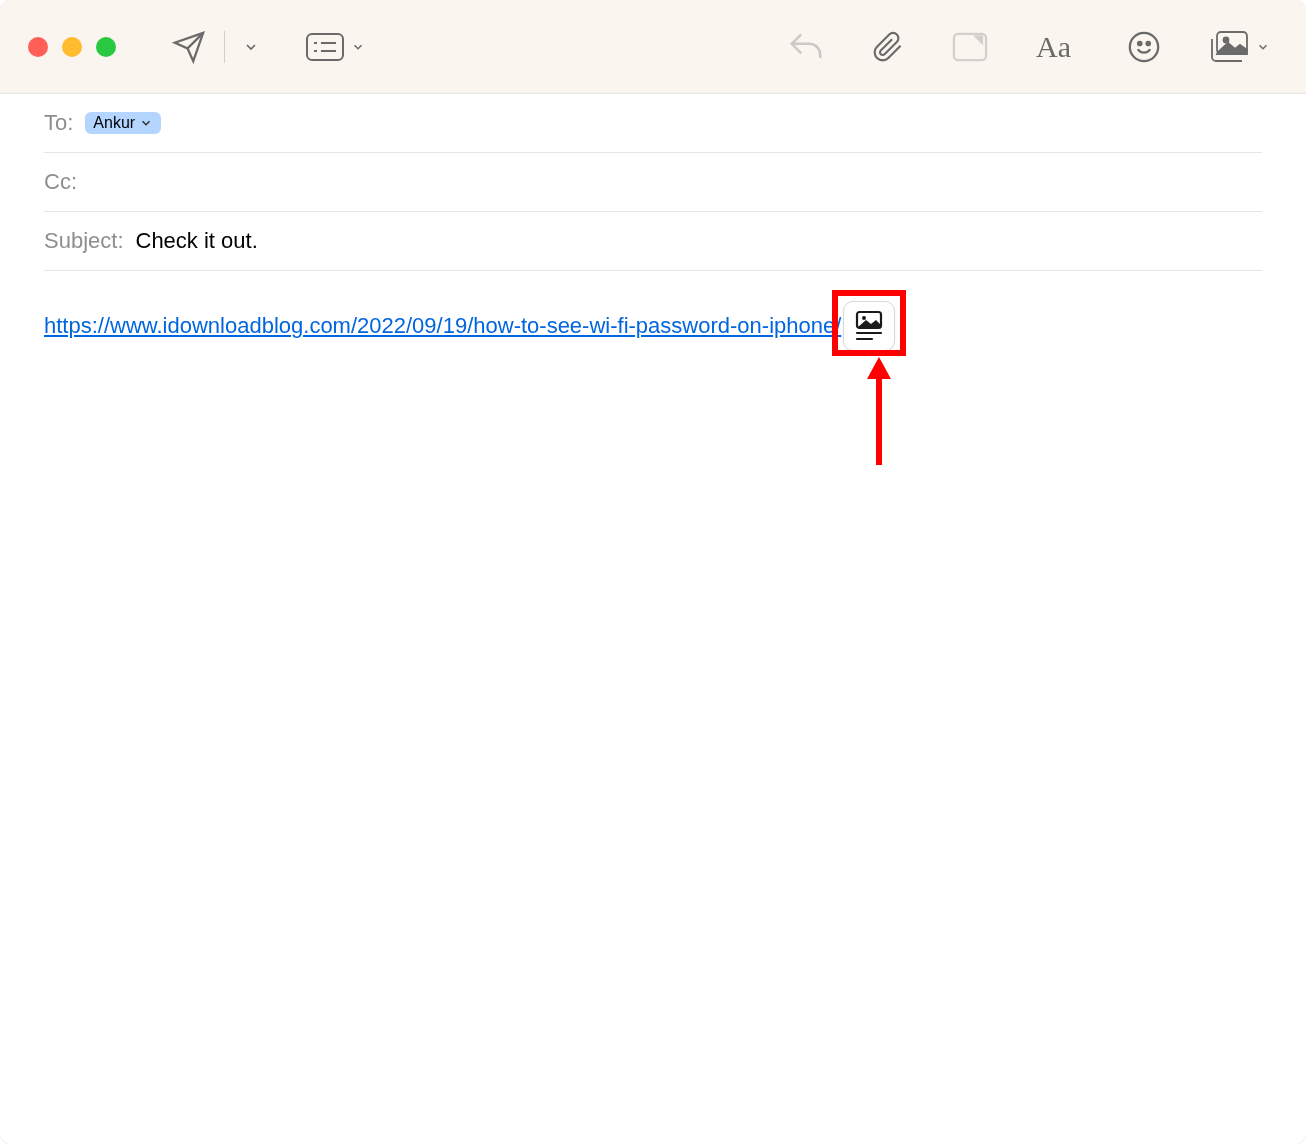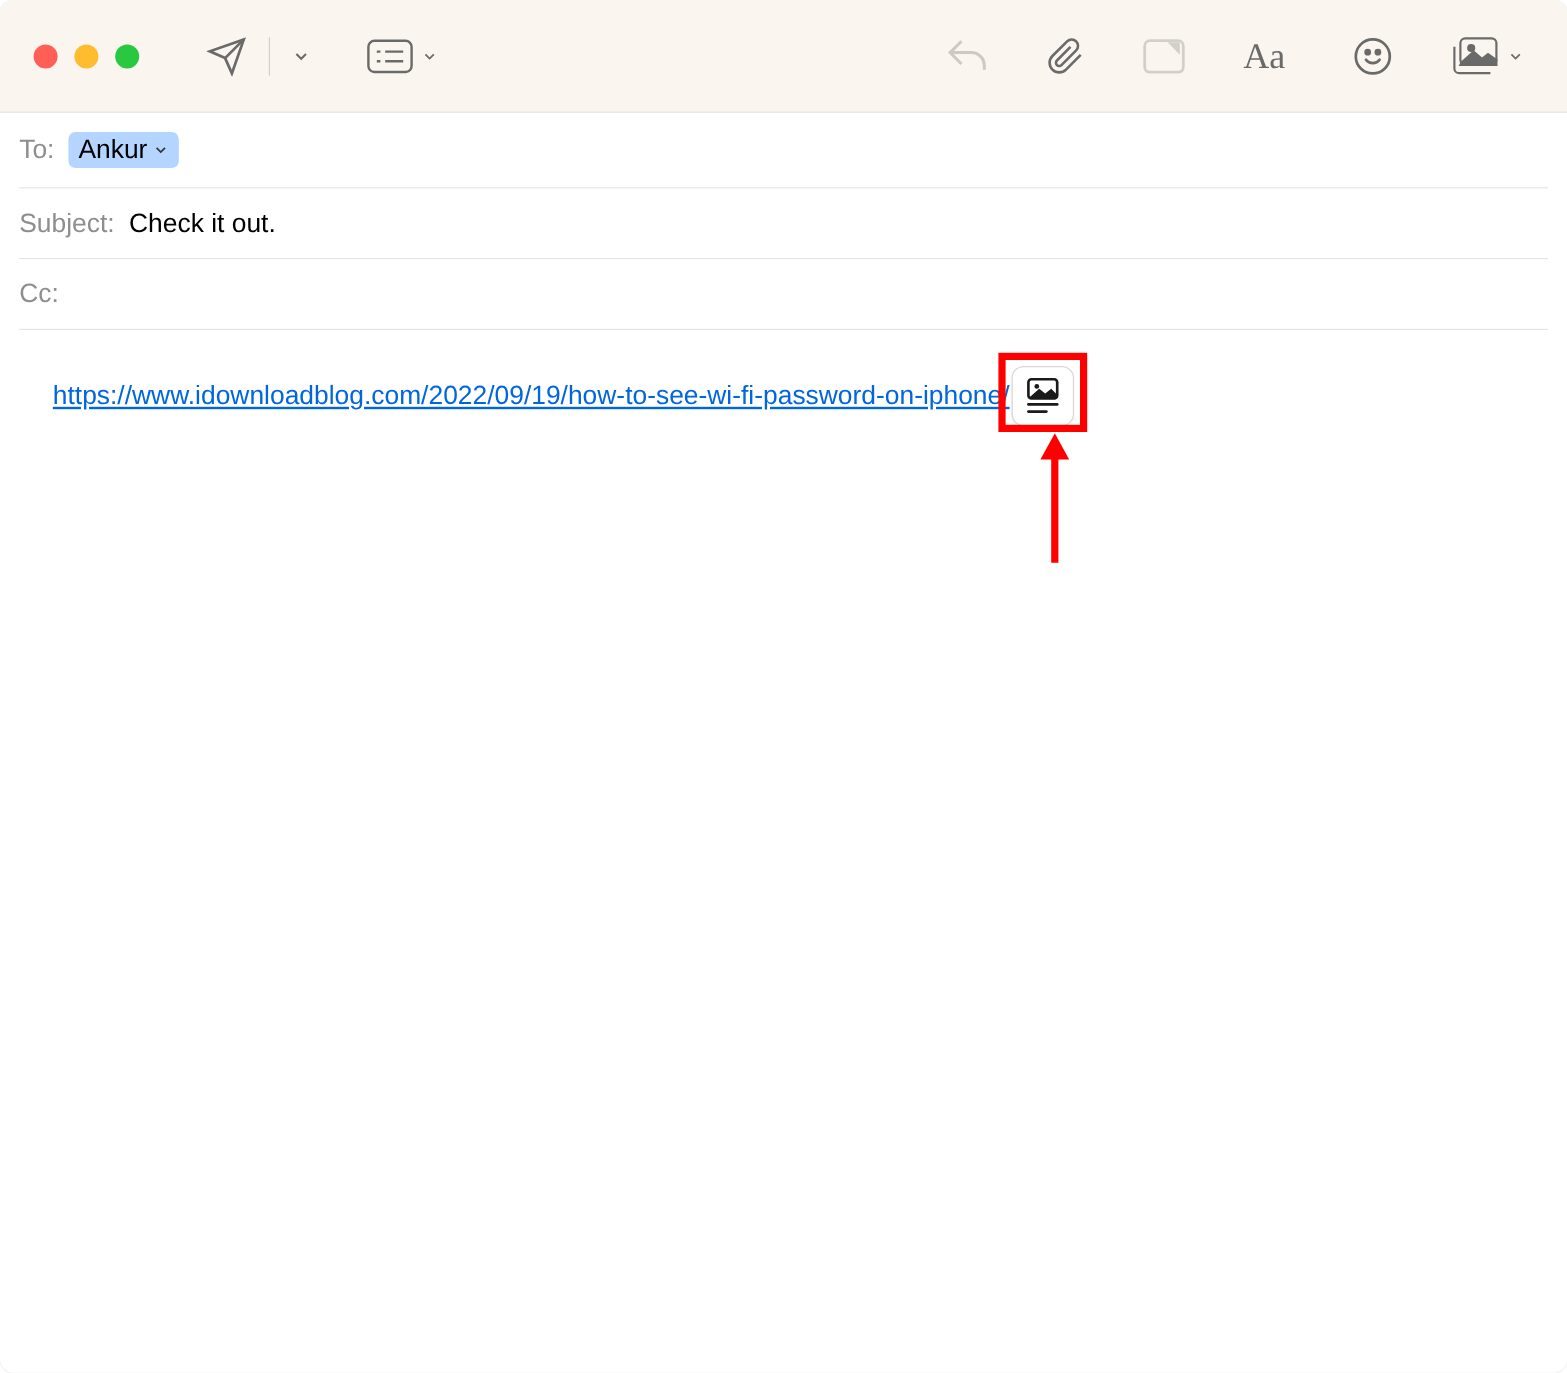--- a/index.html
+++ b/index.html
@@ -53,41 +53,41 @@
       background: #d0d0d0;
       margin: 0 10px;
     }
     .toolbar-icons-right {
       display: flex;
       align-items: center;
       margin-left: auto;
       gap: 31px;
     }
     .header-fields {
-      padding: 0 16px;
+      padding: 0 44px;
     }
     .field-row {
       display: flex;
       align-items: center;
       padding: 16px 0;
       border-bottom: 1px solid #e5e5e5;
       font-size: 22px;
       min-height: 58px;
     }
     .field-label {
       color: #8e8e8e;
       margin-right: 12px;
     }
     .recipient-chip {
       background: #b4d5ff;
       border-radius: 6px;
       padding: 2px 8px;
       display: flex;
       align-items: center;
-      font-size: 22px;
+      font-size: 16px;
       color: #000;
     }
     .chip-chevron {
       margin-left: 4px;
     }
     .subject-value {
       color: #000;
     }
     .body-area {
       padding: 30px 44px;
@@ -226,25 +226,25 @@
   <div class="field-row">
     <span class="field-label">To:</span>
     <span class="recipient-chip">
       <span>Ankur</span>
       <svg class="chip-chevron" width="14" height="14" viewBox="0 0 24 24" fill="none" stroke="#333" stroke-width="2.5">
         <polyline points="6 9 12 15 18 9"></polyline>
       </svg>
     </span>
   </div>
   <div class="field-row">
+    <span class="field-label">Cc:</span>
+  </div>
+  <div class="field-row">
     <span class="field-label">Subject:</span>
     <span class="subject-value">Check it out.</span>
-  </div>
-  <div class="field-row">
-    <span class="field-label">Cc:</span>
   </div>
 </div>
 
 <div class="body-area">
   <div class="link-row">
     <a class="url-link">https://www.idownloadblog.com/2022/09/19/how-to-see-wi-fi-password-on-iphone/</a>
     <div class="preview-btn-wrapper">
       <div class="preview-btn">
         <svg width="30" height="32" viewBox="0 0 30 32" fill="none">
           <rect x="3" y="2" width="24" height="16" rx="2.5" stroke="#1a1a1a" stroke-width="2.2" fill="none"></rect>

